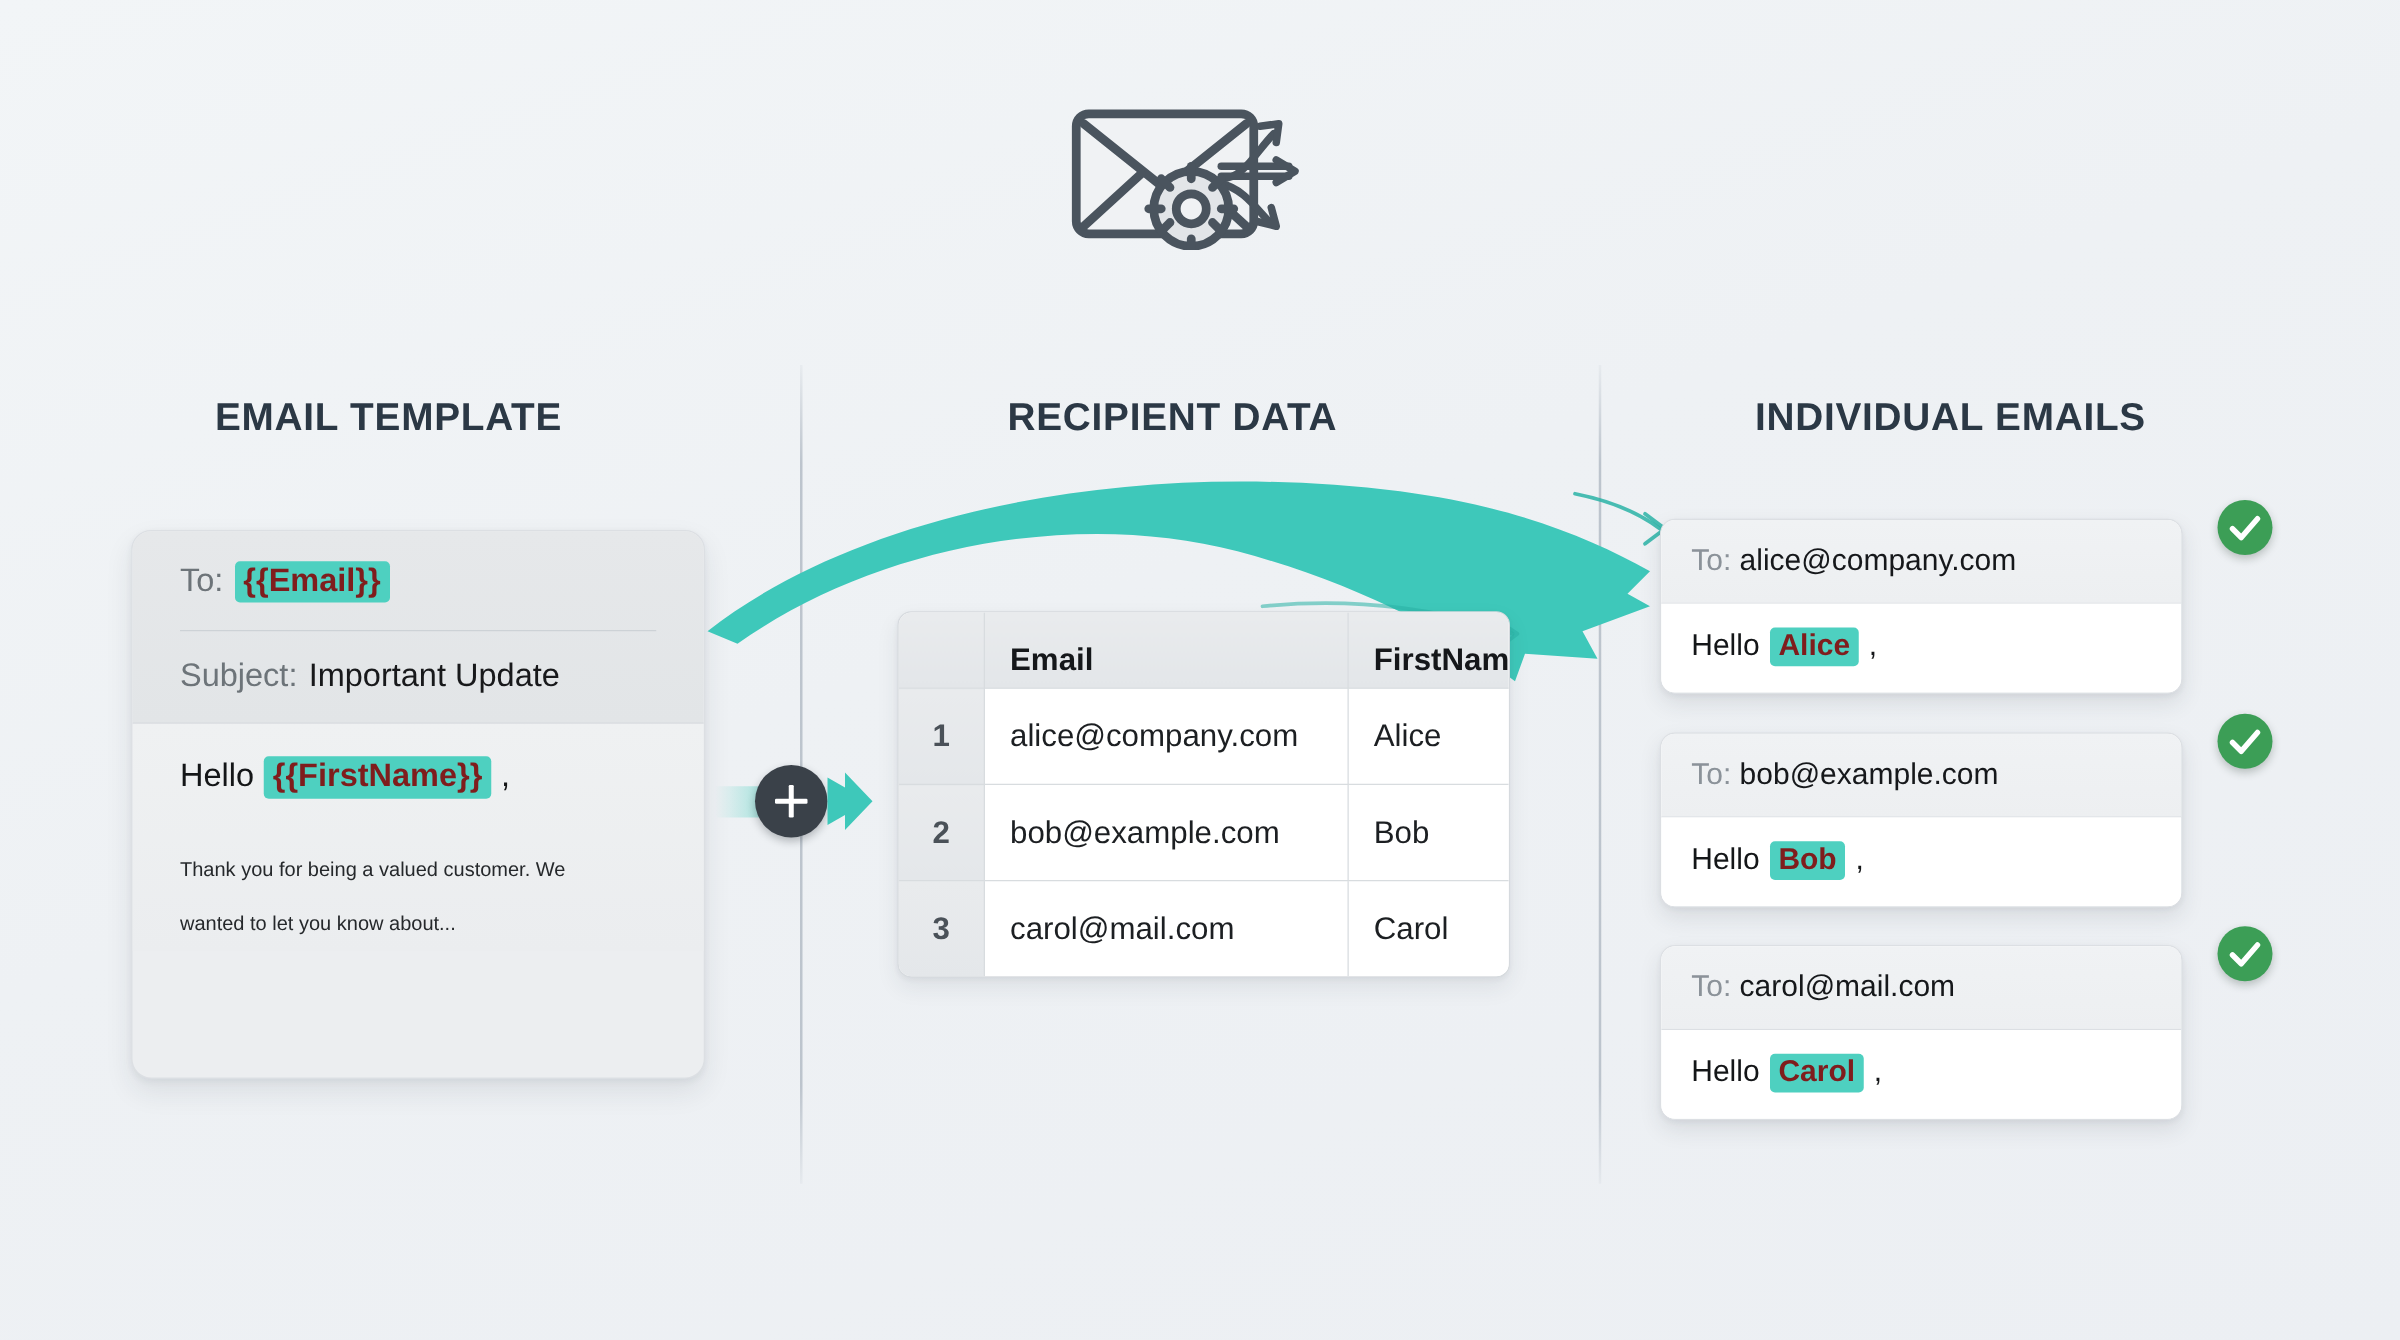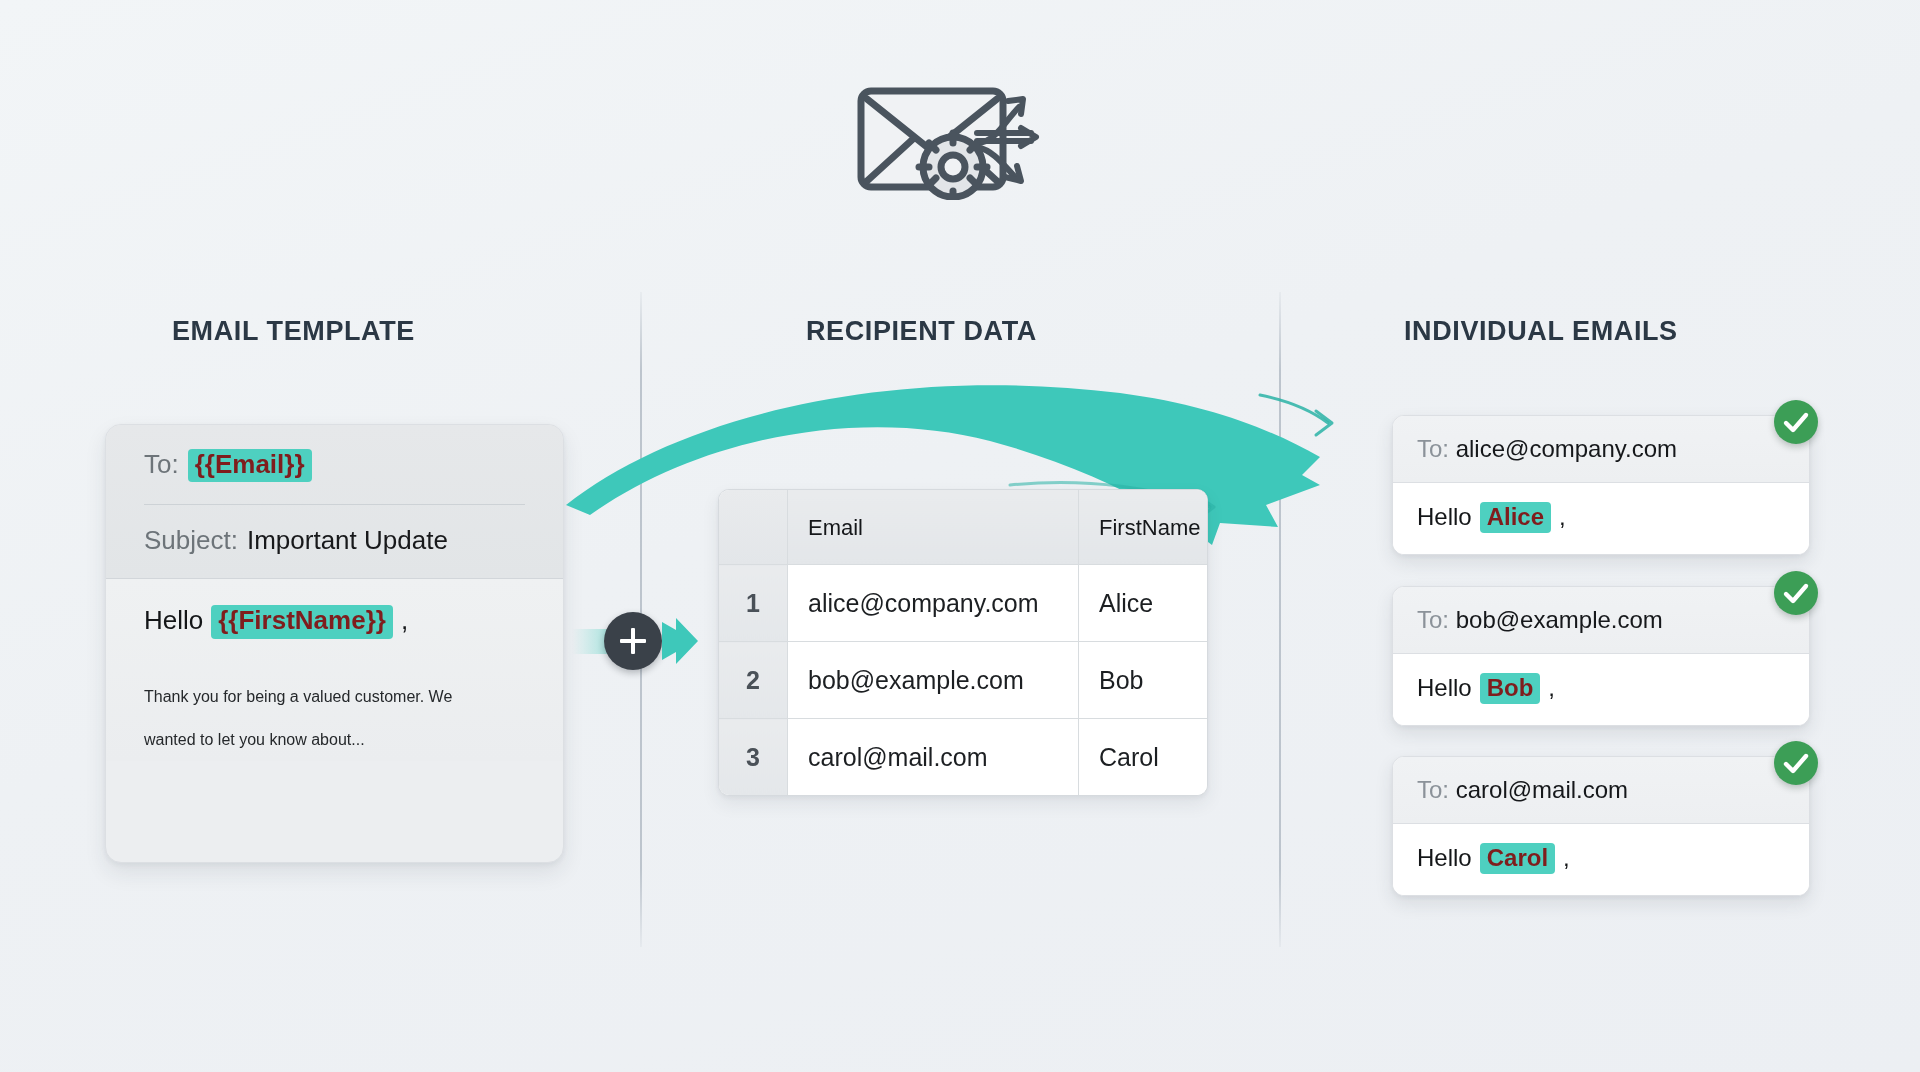--- a/index.html
+++ b/index.html
@@ -25,21 +25,21 @@
     position: absolute;
     left: 855px;
     top: 75px;
     width: 210px;
     height: 125px;
   }
 
   
   .col-heading {
     position: absolute;
-    font-size: 27px;
+    font-size: 31px;
     font-weight: bold;
     letter-spacing: 0.6px;
     color: #2b3845;
     white-space: nowrap;
   }
   #heading-template { left: 172px; top: 316px; }
   #heading-data     { left: 806px; top: 316px; }
   #heading-emails   { left: 1404px; top: 316px; }
 
   
@@ -187,24 +187,24 @@
     text-align: left;
     border-right: 1px solid #d8dcdf;
     border-bottom: 1px solid #d8dcdf;
   }
   #recipient-table th:last-child, #recipient-table td:last-child {
     border-right: none;
   }
   #recipient-table tr:last-child td { border-bottom: none; }
   #recipient-table thead th {
     background: linear-gradient(180deg, #e9ebed 0%, #e3e6e9 100%);
-    font-size: 22px;
-    font-weight: normal;
+    font-size: 25px;
+    font-weight: bold;
     color: #15171a;
-    padding: 22px 0 20px 20px;
+    padding: 22px 0 6px 20px;
     height: 32px;
   }
   .col-idx  { width: 48px; }
   .col-mail { width: 270px; }
   #recipient-table tbody td {
     font-size: 25px;
     color: #1c1f22;
     padding: 22px 0 22px 20px;
     background: #ffffff;
     height: 32px;
@@ -213,21 +213,21 @@
     background: linear-gradient(180deg, #e9ebed 0%, #e4e7ea 100%);
     color: #4a5158;
     font-weight: bold;
     text-align: center;
     padding-left: 0;
   }
 
   
   .email-card {
     position: absolute;
-    left: 1392px;
+    left: 1328px;
     width: 416px;
     border-radius: 12px;
     background: #ffffff;
     border: 1px solid #dcdfe3;
     box-shadow: 0 8px 18px rgba(36,48,60,0.10), 0 2px 4px rgba(36,48,60,0.05);
     overflow: hidden;
   }
   #email-card-0 { top: 415px; }
   #email-card-1 { top: 586px; }
   #email-card-2 { top: 756px; }

